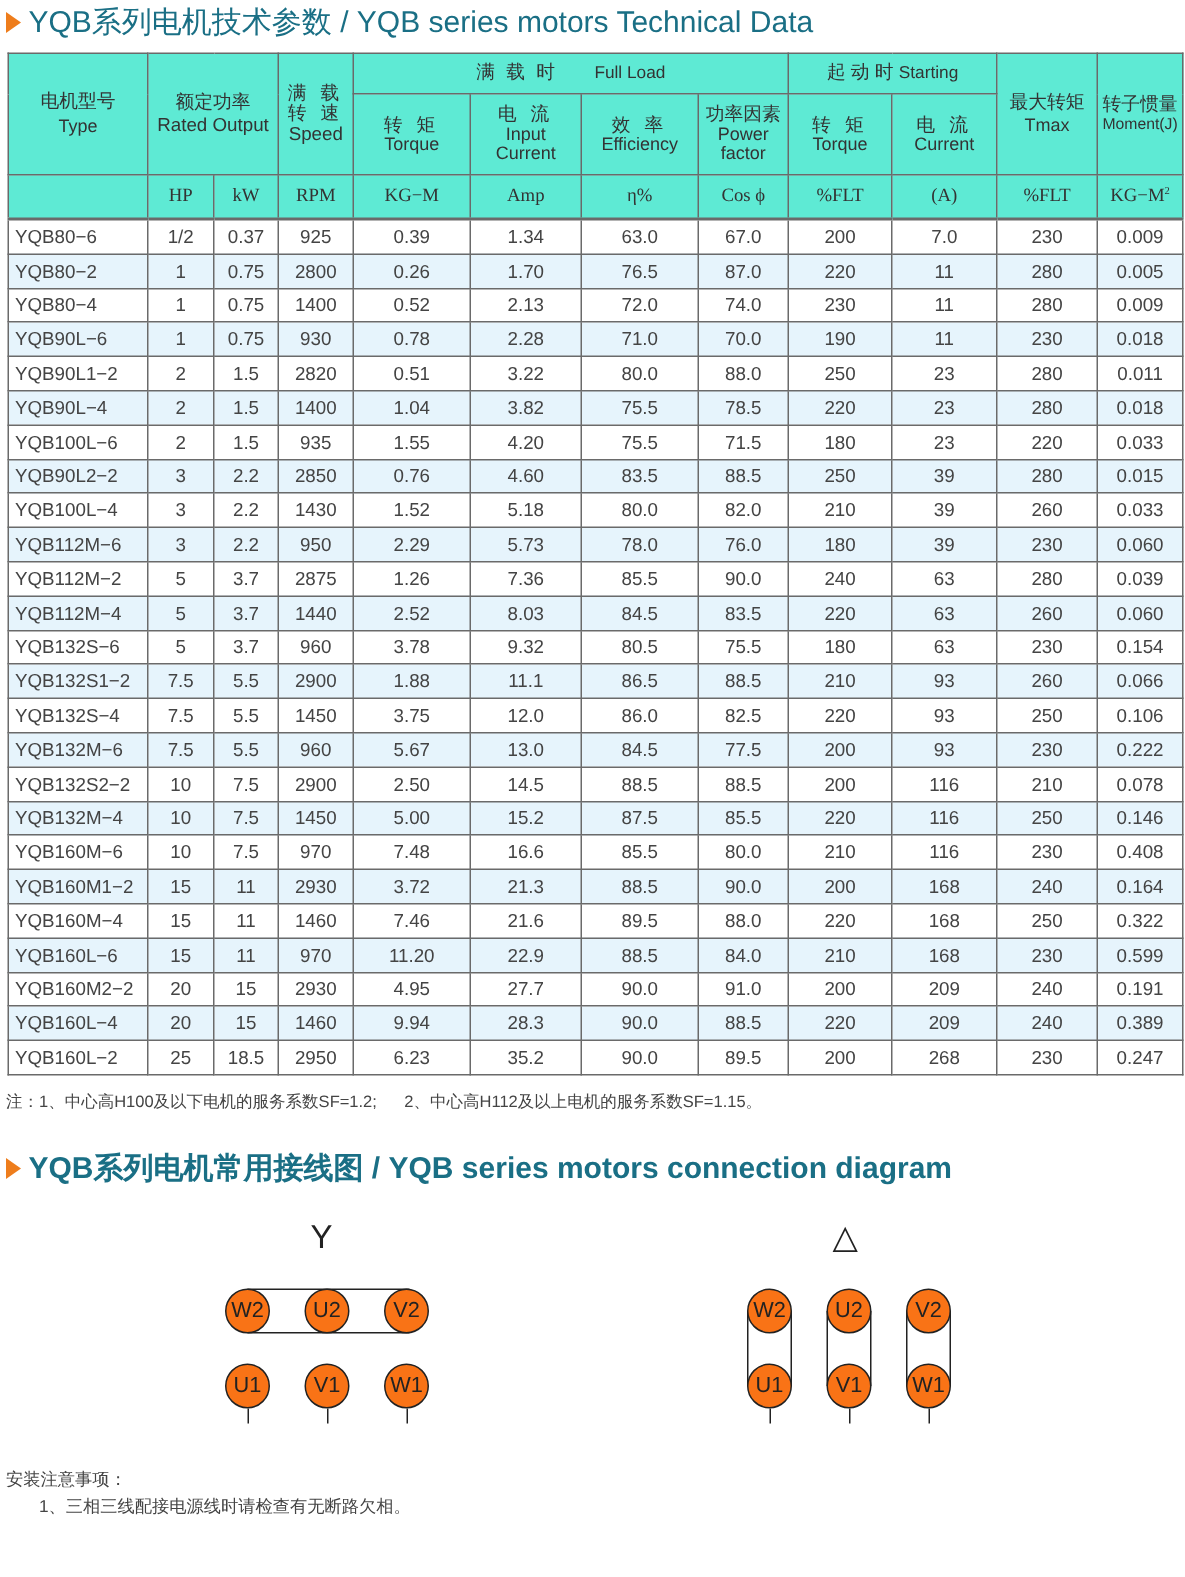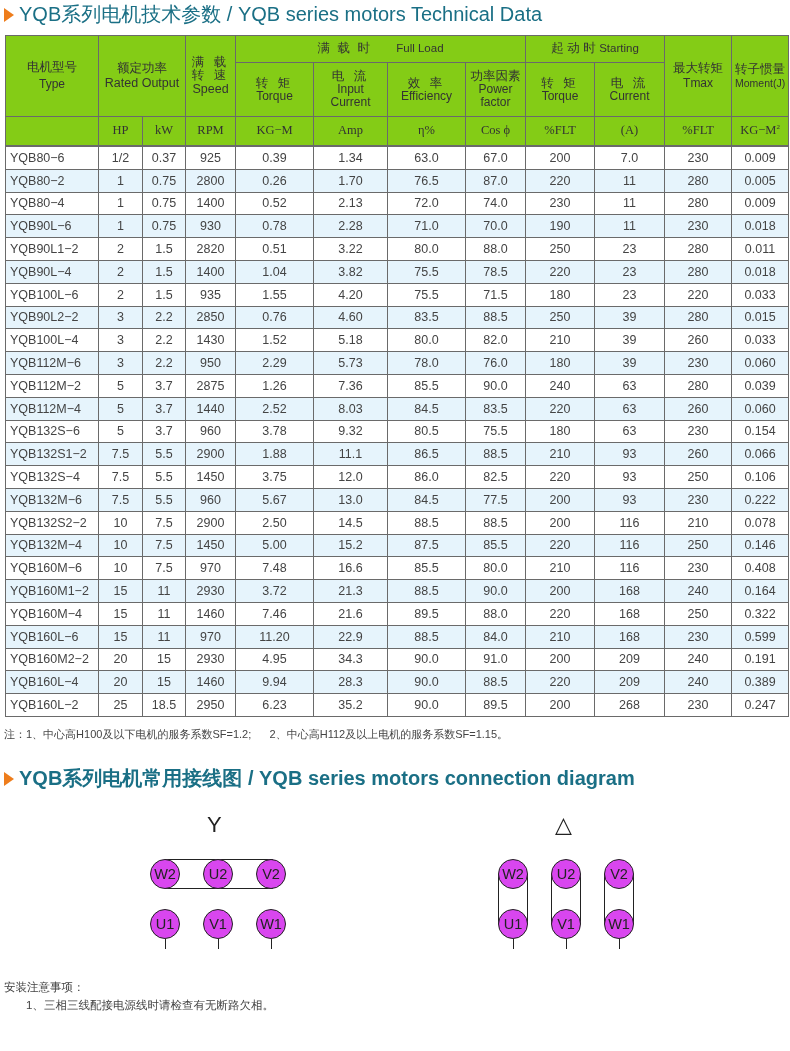--- a/index.html
+++ b/index.html
@@ -4,38 +4,38 @@
 <style>
   html, body { margin:0; padding:0; background:#ffffff; }
   body { width:790px; height:1051px; position:relative; overflow:hidden; font-family:"Liberation Sans", "DejaVu Sans", sans-serif; color:#333; }
   .section-title { position:absolute; left:4px; font-size:20px; color:#1a6f85; white-space:nowrap; display:flex; align-items:center; }
   .section-title .arrow { width:0; height:0; border-top:7px solid transparent; border-bottom:7px solid transparent; border-left:10px solid #ee7d1c; margin-right:5px; }
   #title1 { top:1px; }
   #title2 { top:765px;font-weight:bold; }
 
   table.spec { position:absolute; left:5px; top:35px; width:783px; border-collapse:collapse; table-layout:fixed; font-size:12.5px; }
   table.spec th, table.spec td { border:1px solid #6a6a6a; text-align:center; padding:0; }
-  table.spec thead th { background:#84cc16; font-weight:normal; color:#333; line-height:1.05; }
+  table.spec thead th { background:#5eead4; font-weight:normal; color:#333; line-height:1.05; }
   table.spec thead tr.grp th { height:26px; }
   table.spec thead tr.lbl th { height:53px; }
   table.spec thead tr.unit th { height:28px; font-size:12.5px; }
   table.spec thead th .cn { display:block; font-size:12.5px; letter-spacing:3px; }
   table.spec thead th .en { display:block; font-size:12px; }
   table.spec thead th.small .en { font-size:10.5px; }
   table.spec thead th .cnT { display:block; font-size:12.5px; }
   table.spec tbody td { height:21.8px; color:#444; font-size:12.5px; }
   table.spec tbody tr:nth-child(even) td { background:#e6f4fc; }
   table.spec tbody td.type { text-align:left; padding-left:4px; }
   table.spec thead tr.unit th { border-bottom:2px solid #6a6a6a;font-family:Liberation Serif, serif; }
   sup { font-size:7px; }
 
   .note { position:absolute; left:4px; top:727px; font-size:11px; color:#444; white-space:pre; }
 
   .diagram-label { position:absolute; font-size:22px; color:#222; }
-  .terminal { position:absolute; width:30px; height:30px; border:1.4px solid #222; border-radius:50%; background:#d946ef; font-size:14.5px; color:#222; display:flex; align-items:center; justify-content:center; box-sizing:border-box; }
+  .terminal { position:absolute; width:30px; height:30px; border:1.4px solid #222; border-radius:50%; background:#f97316; font-size:14.5px; color:#222; display:flex; align-items:center; justify-content:center; box-sizing:border-box; }
   .lead { position:absolute; width:1.3px; height:10px; background:#222; }
   .hbar { position:absolute; height:1.3px; background:#222; }
   .vbar { position:absolute; width:1.3px; background:#222; }
 
   .install { position:absolute; left:4px; top:978px; font-size:11.5px; color:#444; line-height:18px; }
   .install .item { padding-left:22px; }
 </style>
 </head>
 <body>
 
@@ -442,21 +442,21 @@
         <td>168</td>
         <td>230</td>
         <td>0.599</td>
       </tr>
       <tr>
         <td class="type">YQB160M2−2</td>
         <td>20</td>
         <td>15</td>
         <td>2930</td>
         <td>4.95</td>
-        <td>34.3</td>
+        <td>27.7</td>
         <td>90.0</td>
         <td>91.0</td>
         <td>200</td>
         <td>209</td>
         <td>240</td>
         <td>0.191</td>
       </tr>
       <tr>
         <td class="type">YQB160L−4</td>
         <td>20</td>

